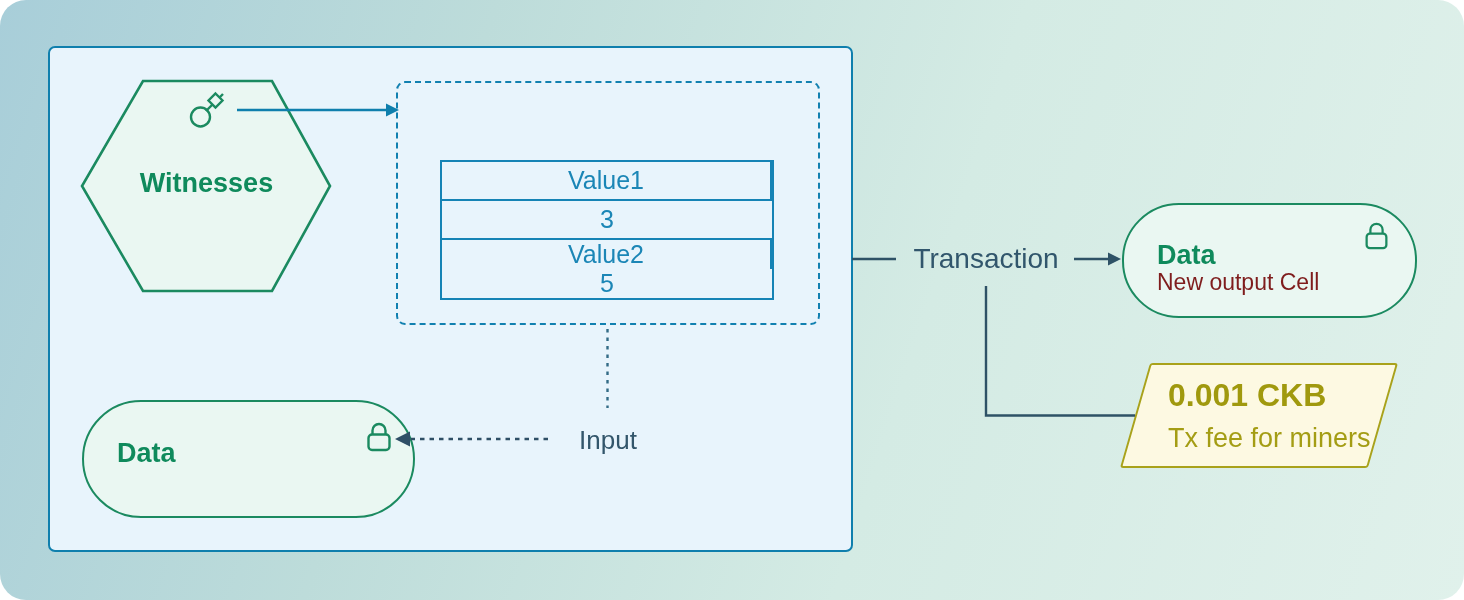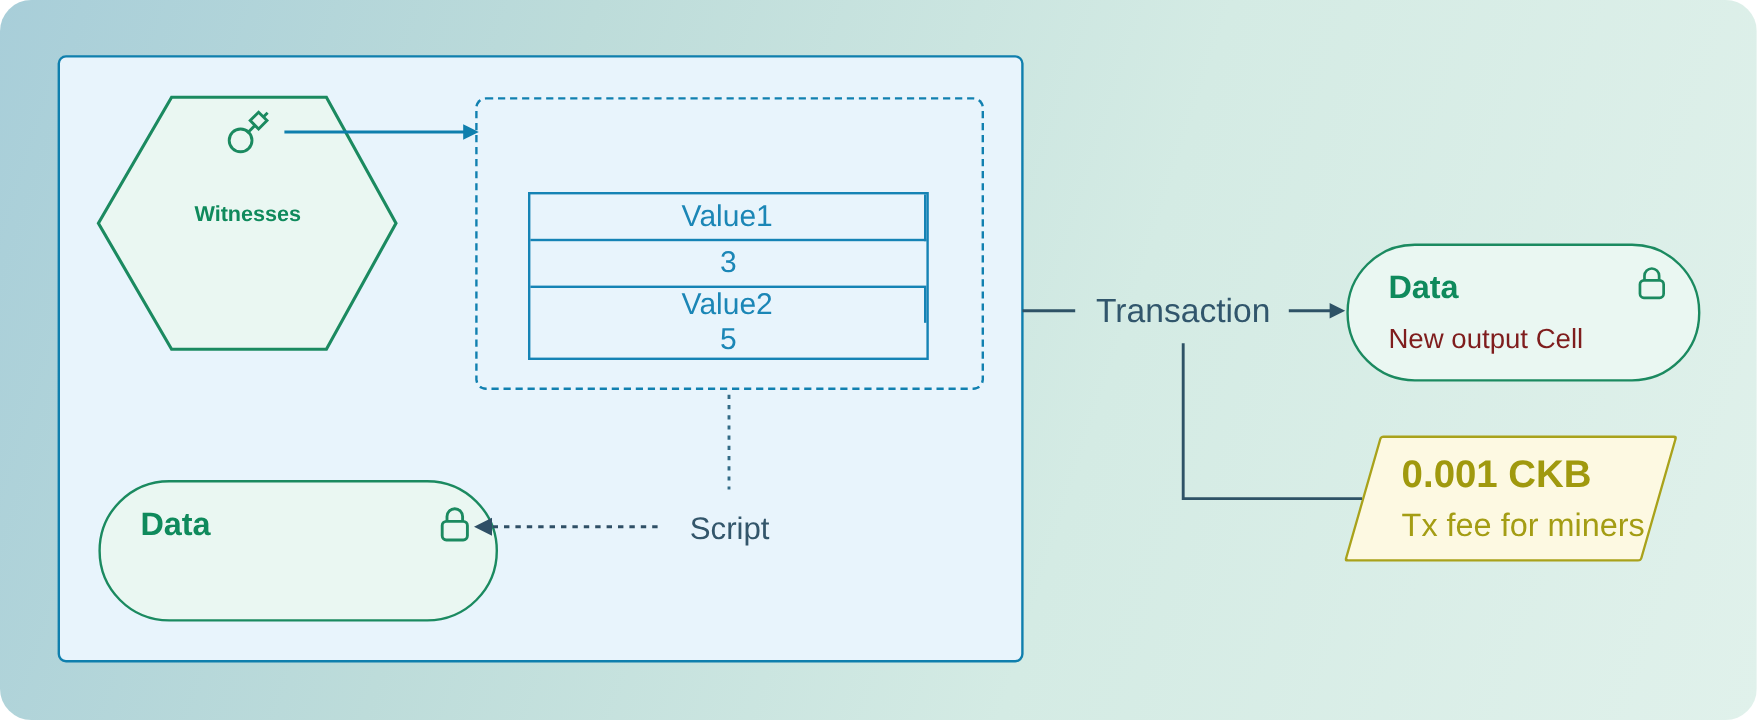--- a/index.html
+++ b/index.html
@@ -33,39 +33,39 @@
   }
   .key-table .cell{
     display:flex;align-items:center;justify-content:center;
     font-size:25px;color:#1b86b6;box-sizing:border-box;
   }
   .key-table .c-r{border-right:2px solid #1583b5;}
   .key-table .c-b{border-bottom:2px solid #1583b5;}
   
   .witnesses-label{
     position:absolute;left:82px;top:168px;width:249px;text-align:center;
-    font-size:18px;font-weight:bold;color:#0f8a5c;z-index:4;
+    font-size:27px;font-weight:bold;color:#0f8a5c;z-index:4;
   }
   .unlock-label{
     position:absolute;left:556px;top:425px;width:104px;text-align:center;
     font-size:26px;color:#33566b;z-index:4;
   }
   .transaction-label{
     position:absolute;left:898px;top:243px;width:176px;text-align:center;
     font-size:28px;color:#31566c;z-index:4;
   }
   
   .pill{
     position:absolute;box-sizing:border-box;border:2.5px solid #1b8a60;
     background:#eaf7f2;z-index:2;
   }
   .pill-input{left:82px;top:400px;width:333px;height:118px;border-radius:59px;}
   .pill-output{left:1122px;top:203px;width:295px;height:115px;border-radius:57px;}
   .pill-title{
-    position:absolute;left:33px;font-size:27px;font-weight:bold;color:#0f8a5c;
+    position:absolute;left:33px;font-size:27px;font-weight:bold;color:#0f8a5c;margin-top:16px;
   }
   .pill-sub{
     position:absolute;left:33px;font-size:23px;color:#7f1d1d;white-space:nowrap;
   }
   .pill-input .pill-title{top:20px;}
   .pill-input .pill-sub{top:66px;}
   .pill-output .pill-title{top:19px;}
   .pill-output .pill-sub{top:64px;}
   .lock{position:absolute;}
   .pill-input .lock{left:280px;top:18px;}
@@ -149,16 +149,16 @@
 
     <g>
       <line x1="1074" y1="259" x2="1109" y2="259" stroke="#2e5266" stroke-width="2.4"></line>
       <polygon points="1121,259 1108,252.5 1108,265.5" fill="#2e5266"></polygon>
     </g>
 
     <polyline points="986,286 986,415.5 1135,415.5" fill="none" stroke="#2e5266" stroke-width="2.4"></polyline>
   </svg>
 
   <div class="witnesses-label">Witnesses</div>
-  <div class="unlock-label">Script</div>
+  <div class="unlock-label">Input</div>
   <div class="transaction-label">Transaction</div>
 
 </div>
 
 </body></html>

